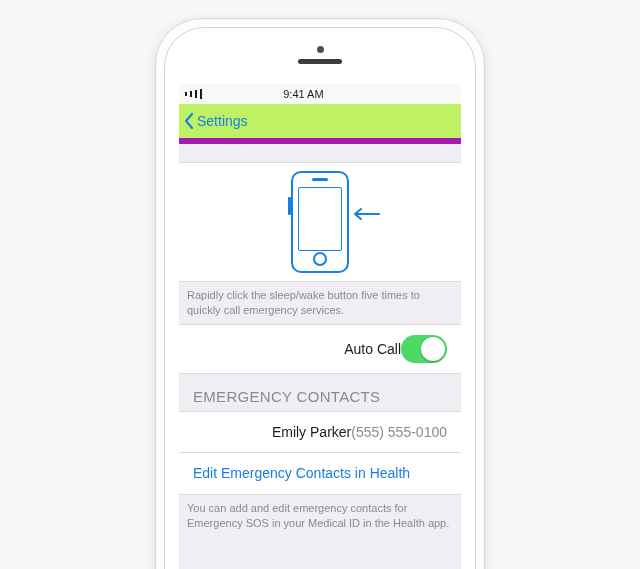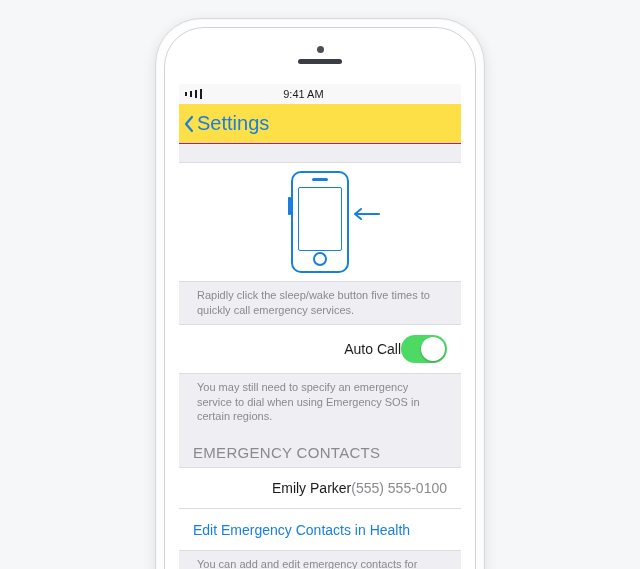--- a/index.html
+++ b/index.html
@@ -49,43 +49,43 @@
     font-size: 11px;
     color: #1c1c1e;
     padding: 0 6px;
   }
   .status-left { flex: 0 0 auto; display: flex; align-items: center; gap: 2px; }
   .status-center { flex: 1; text-align: center; font-weight: 400; }
   .status-right { flex: 0 0 auto; display: flex; align-items: center; gap: 3px; margin-top: 31px; }
   .sig-bar { width: 2px; background:#1c1c1e; display:inline-block; margin-right:1px; }
   .nav-bar {
     height: 40px;
-    background: #fde047;
-    border-bottom: 1px solid #a21caf;
+    background: #bef264;
+    border-bottom: 6px solid #a21caf;
     display: flex; align-items: center; position: relative;
-    font-size: 20px;
+    font-size: 14px;
   }
   .back-btn { color: #187fe0; display: flex; align-items: center; gap: 2px; padding-left: 4px; position: absolute; left: 0; }
   .nav-title { font-weight: 600; flex: 1; text-align: center; color:#1c1c1e; }
   .content { flex: 1; overflow-y: auto; }
   .section-gap { height: 18px; }
   .illustration {
     height: 120px; background: #fff;
     border-top: 1px solid #dcdce0; border-bottom: 1px solid #dcdce0;
     display: flex; align-items: center; justify-content: center;
     position: relative;
   }
   .mini-phone { width: 58px; height: 102px; border: 2px solid #187fe0; border-radius: 10px; position: relative; }
   .mini-phone::before { content:""; position:absolute; top:5px; left:50%; transform:translateX(-50%); width:16px; height:3px; border-radius:2px; background:#187fe0; }
   .mini-phone::after { content:""; position:absolute; bottom:5px; left:50%; transform:translateX(-50%); width:10px; height:10px; border-radius:50%; border:2px solid #187fe0; }
   .mp-screen { position:absolute; top:14px; bottom:20px; left:5px; right:5px; border:1px solid #187fe0; border-radius:2px; }
   .mp-side-btn { position:absolute; top:24px; left:-5px; width:3px; height:18px; background:#187fe0; border-radius:1px; }
   .mp-arrow { position:absolute; top:34px; right:-34px; display:flex; align-items:center; color:#187fe0; }
   .footer-text, .cell-footer {
-    font-size: 11px; color: #8a8a8e; padding: 6px 18px; line-height: 1.35; border-radius: 12px;
+    font-size: 11px; color: #8a8a8e; padding: 6px 8px; line-height: 1.35; border-radius: 12px;
   }
   .group-header { font-size: 15px; color:#8a8a8e; letter-spacing: .3px; padding: 14px 14px 6px; text-transform: uppercase; }
   .cell {
     background: #fff; border-top:1px solid #dcdce0; border-bottom:1px solid #dcdce0;
     min-height: 42px; padding: 10px 14px; display:flex; align-items:center;
     font-size: 14px; color:#1c1c1e;text-align:right;
   }
   .cell + .cell { border-top: none; }
   .cell-label { flex: 1; }
   .cell-detail { color:#8a8a8e; }
@@ -147,21 +147,20 @@
                 </svg>
             </div>
           </div>
         </div>
         <div class="footer-text">Rapidly click the sleep/wake button five times to quickly call emergency services.</div>
 
         <div class="cell">
           <div class="cell-label">Auto Call</div>
           <div class="toggle"></div>
         </div>
-        <div class="cell-footer">You may still need to specify an emergency service to dial when using Emergency SOS in certain regions.</div>
 
         <div class="group-header">EMERGENCY CONTACTS</div>
         <div class="cell">
           <div class="cell-label">Emily Parker</div>
           <div class="cell-detail">(555) 555-0100</div>
         </div>
         <div class="cell link-cell">
           <span>Edit Emergency Contacts in Health</span>
         </div>
         <div class="cell-footer">

